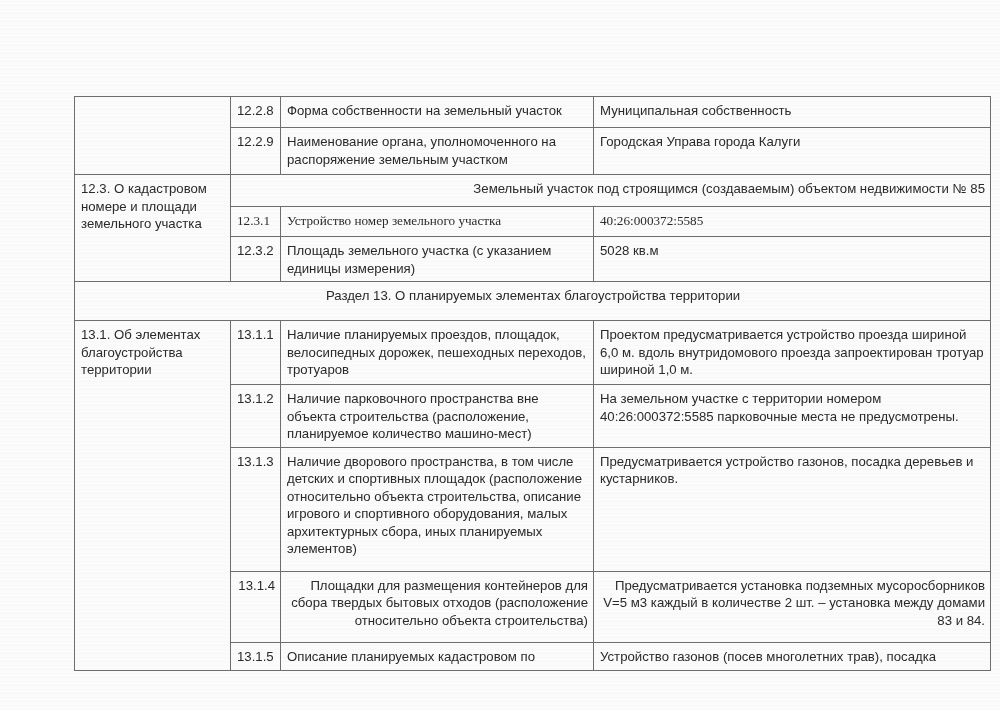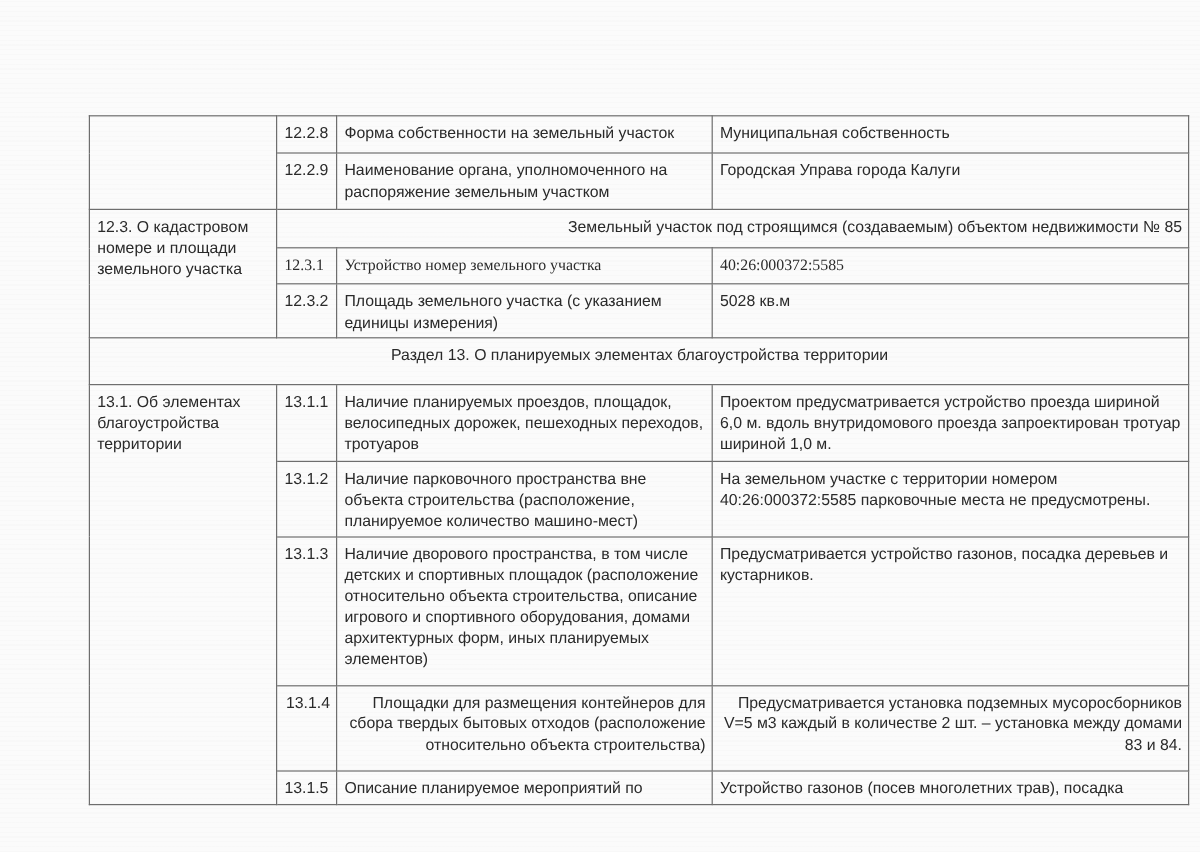--- a/index.html
+++ b/index.html
@@ -91,29 +91,29 @@
     </tr>
 
     <tr style="height:60px;">
       <td class="num">13.1.2</td>
       <td>Наличие парковочного пространства вне объекта строительства (расположение, планируемое количество машино-мест)</td>
       <td>На земельном участке с территории номером 40:26:000372:5585 парковочные места не предусмотрены.</td>
     </tr>
 
     <tr style="height:124px;">
       <td class="num">13.1.3</td>
-      <td>Наличие дворового пространства, в том числе детских и спортивных площадок (расположение относительно объекта строительства, описание игрового и спортивного оборудования, домами архитектурных форм, иных планируемых элементов)</td>
+      <td>Наличие дворового пространства, в том числе детских и спортивных площадок (расположение относительно объекта строительства, описание игрового и спортивного оборудования, малых архитектурных сбора, иных планируемых элементов)</td>
       <td>Предусматривается устройство газонов, посадка деревьев и кустарников.</td>
     </tr>
 
     <tr style="height:71px;text-align:right;">
       <td class="num">13.1.4</td>
       <td>Площадки для размещения контейнеров для сбора твердых бытовых отходов (расположение относительно объекта строительства)</td>
       <td>Предусматривается установка подземных мусоросборников V=5 м3 каждый в количестве 2 шт. – установка между домами 83 и 84.</td>
     </tr>
 
     <tr style="height:28px;">
       <td class="num">13.1.5</td>
-      <td>Описание планируемое мероприятий по</td>
+      <td>Описание планируемых кадастровом по</td>
       <td>Устройство газонов (посев многолетних трав), посадка</td>
     </tr>
   </tbody>
 </table>
 
 </body></html>

